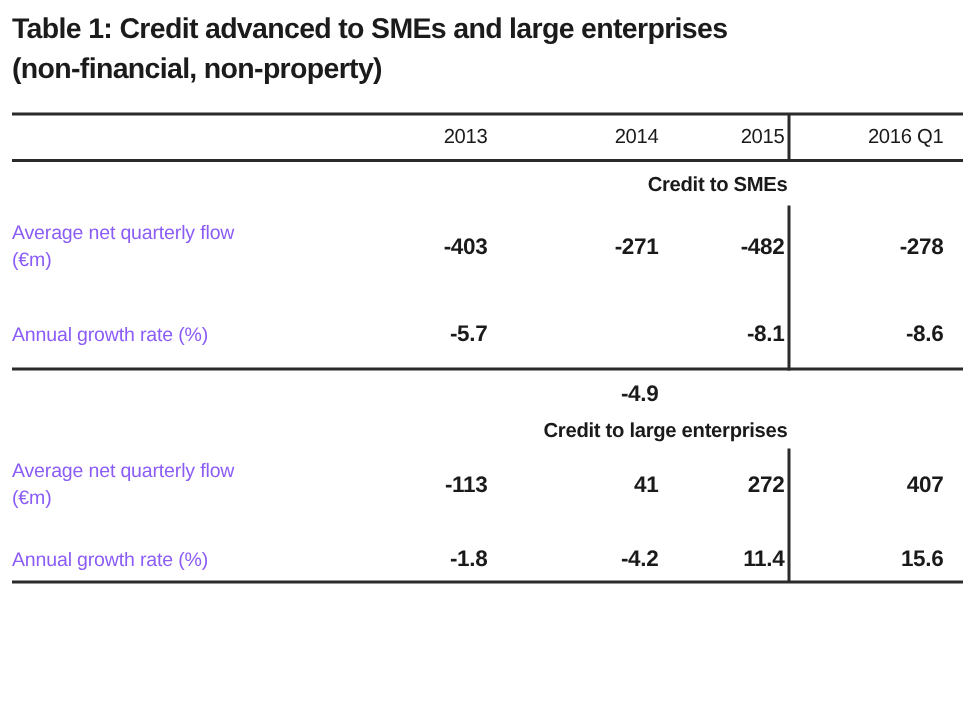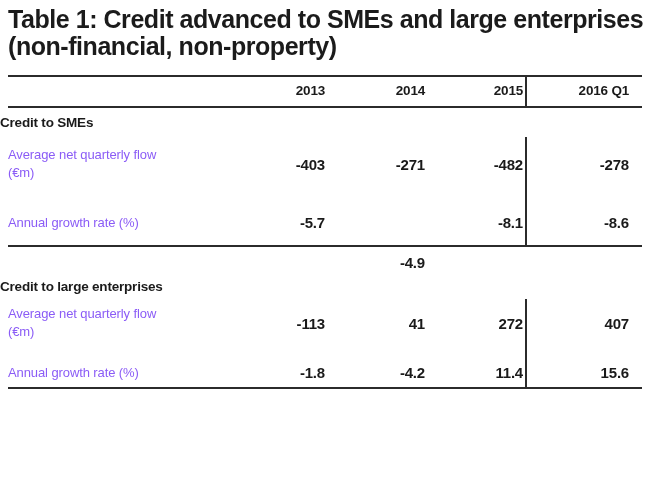--- a/index.html
+++ b/index.html
@@ -22,21 +22,21 @@
     width: 650px;
     height: 484px;
   }
 
   
   .title {
     position: absolute;
     left: 8px;
     top: 6px;
     width: 634px;
-    font-size: 25px;
+    font-size: 19px;
     font-weight: bold;
     line-height: 27px;
     letter-spacing: -0.45px;
     color: #1b1b1b;
   }
   .title-line { display: block; white-space: nowrap; }
 
   
   .rule {
     position: absolute;
@@ -54,42 +54,42 @@
   }
 
   
   
   .cell {
     position: absolute;
     text-align: right;
     white-space: nowrap;
   }
   .col-2013 { left: 205px; width: 120px; }
-  .col-2014 { left: 325px; width: 100px; }
+  .col-2014 { left: 339px; width: 100px; }
   .col-2015 { left: 425px; width: 98px; }
   .col-2016 { left: 529px; width: 100px; }
 
   .hdr {
     font-size: 13.5px;
-    font-weight: bold;
+    font-weight: normal;
     letter-spacing: -0.2px;
     top: 83px;
   }
 
   .num {
     font-size: 15px;
     font-weight: bold;
     letter-spacing: -0.2px;
   }
 
   .section-head {
     position: absolute;
     left: 0;
     width: 525px;
-    text-align: left;
+    text-align: right;
     font-size: 13.5px;
     font-weight: bold;
     letter-spacing: -0.2px;
   }
   
   .section-head span { display: inline-block; transform: translateX(0px); }
 
   .rowlabel {
     position: absolute;
     left: 8px;

